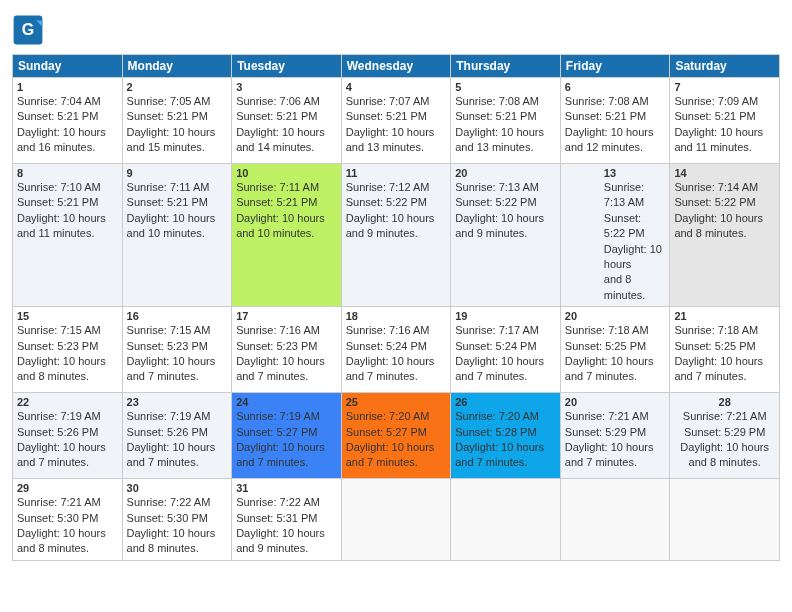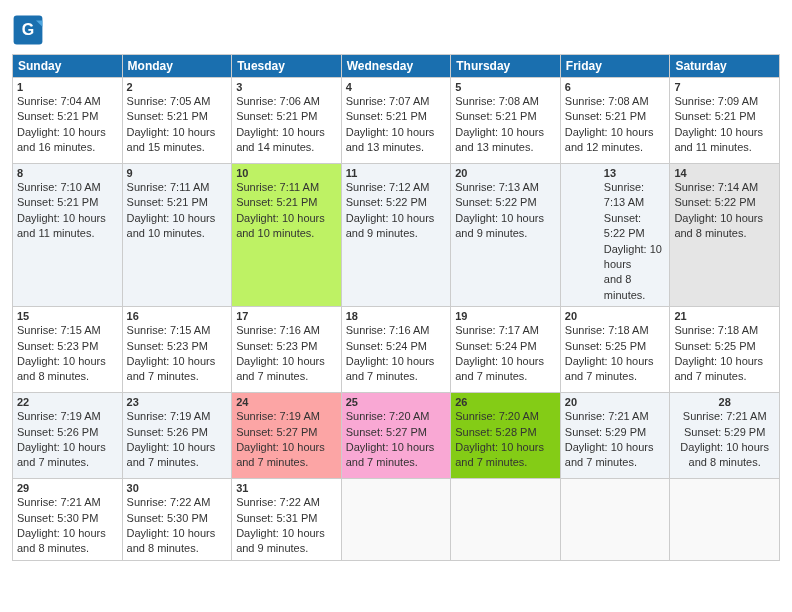--- a/index.html
+++ b/index.html
@@ -293,35 +293,35 @@
 Daylight: 10 hours
 and 7 minutes.</div>
           </td>
           <td style="background: rgb(240, 244, 248);">
             <span class="day-num">23</span>
             <div class="day-info" style="white-space: pre-line;">Sunrise: 7:19 AM
 Sunset: 5:26 PM
 Daylight: 10 hours
 and 7 minutes.</div>
           </td>
-          <td style="background: #fca5a5; margin-top: 8px;">
+          <td style="background: #3b82f6; margin-top: 8px;">
             <span class="day-num">24</span>
             <div class="day-info" style="white-space: pre-line;">Sunrise: 7:19 AM
 Sunset: 5:27 PM
 Daylight: 10 hours
 and 7 minutes.</div>
           </td>
-          <td style="background: #f9a8d4; margin-left: 43px;">
+          <td style="background: #f97316; margin-left: 43px;">
             <span class="day-num">25</span>
             <div class="day-info" style="white-space: pre-line;">Sunrise: 7:20 AM
 Sunset: 5:27 PM
 Daylight: 10 hours
 and 7 minutes.</div>
           </td>
-          <td style="background: #84cc16;">
+          <td style="background: #0ea5e9;">
             <span class="day-num">26</span>
             <div class="day-info" style="white-space: pre-line;">Sunrise: 7:20 AM
 Sunset: 5:28 PM
 Daylight: 10 hours
 and 7 minutes.</div>
           </td>
           <td style="background: rgb(240, 244, 248);">
             <span class="day-num">20</span>
             <div class="day-info" style="white-space: pre-line;">Sunrise: 7:21 AM
 Sunset: 5:29 PM

